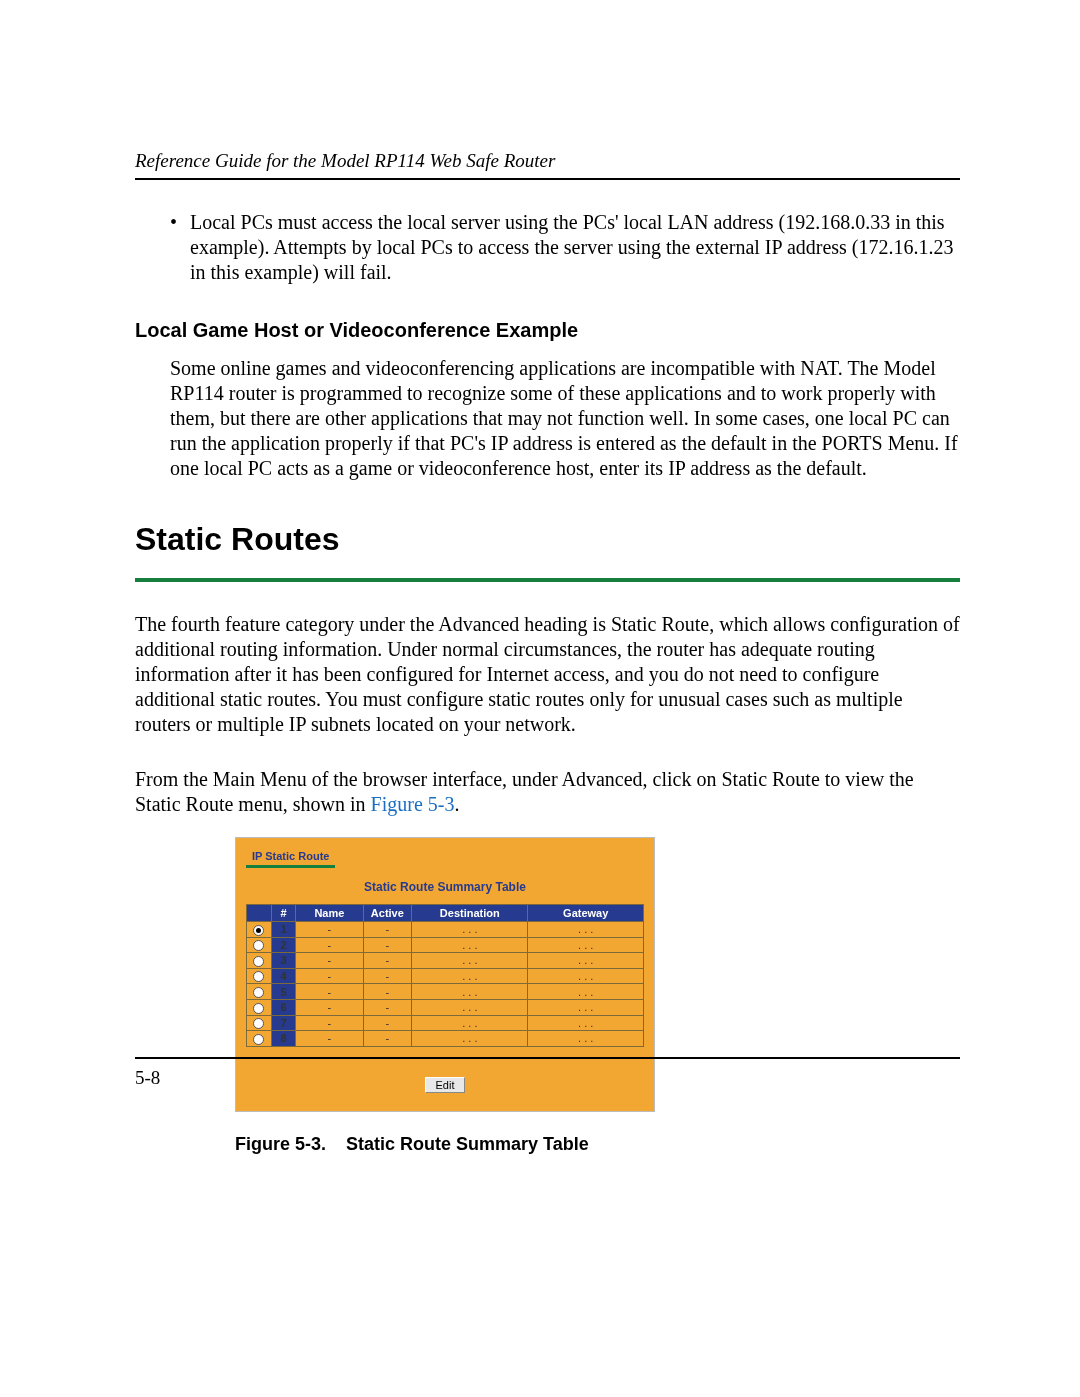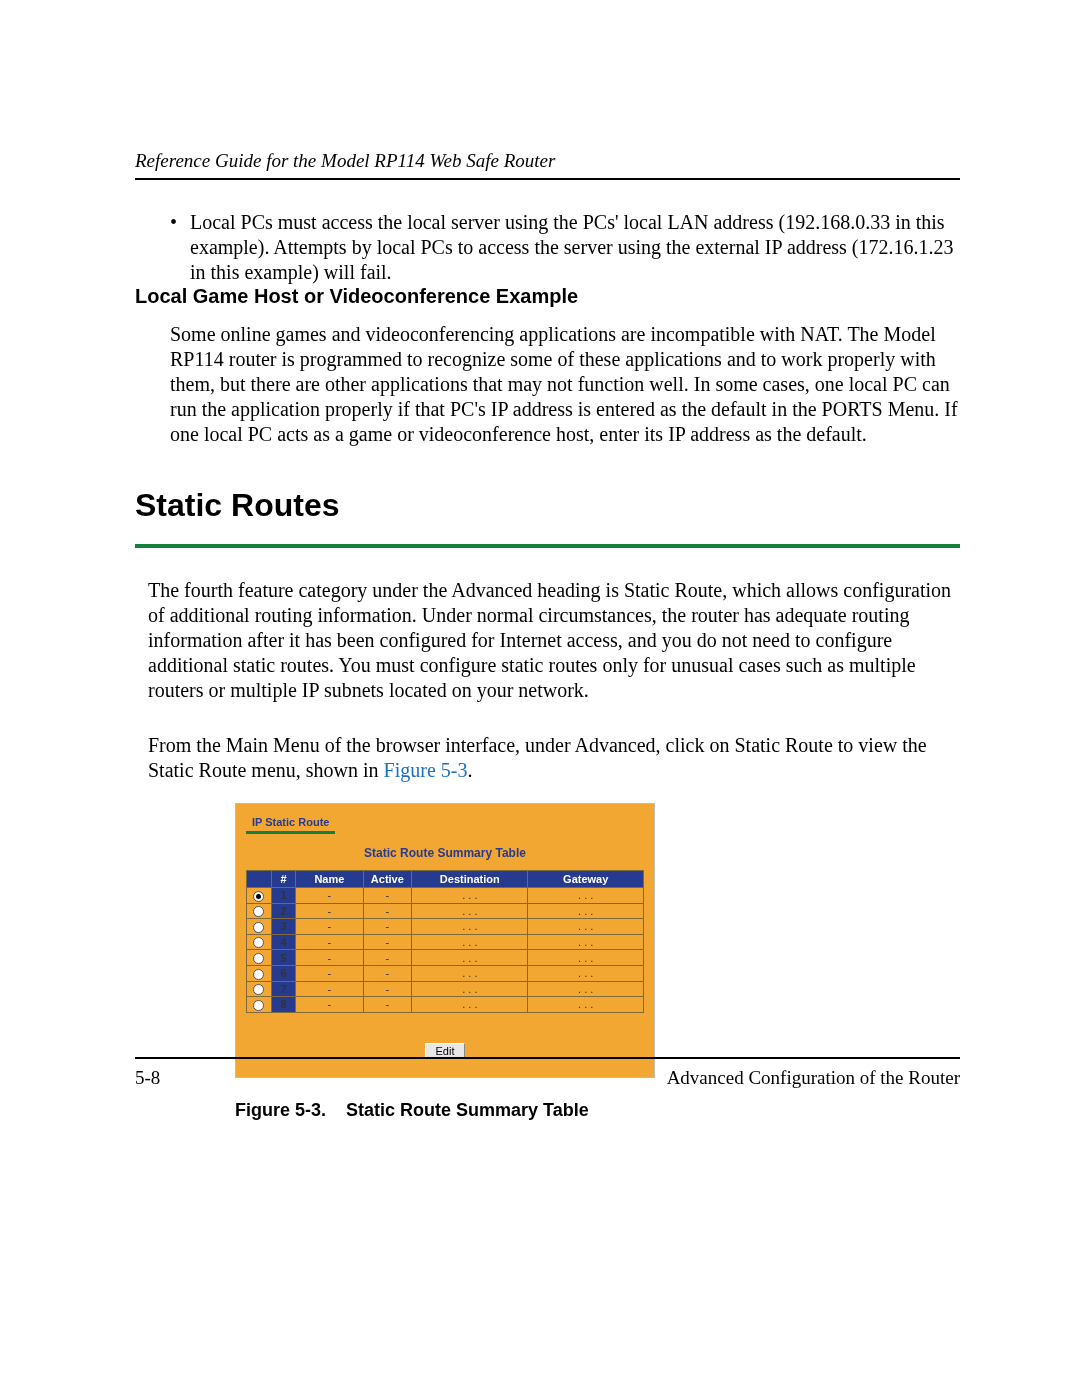--- a/index.html
+++ b/index.html
@@ -33,40 +33,40 @@
     width: 20px;
     flex: 0 0 20px;
   }
   .bullet-text {
     flex: 1;
   }
   .subhead {
     font-family: Arial, Helvetica, sans-serif;
     font-weight: bold;
     font-size: 20px;
+    margin-top: 34px;
     margin-bottom: 14px;
   }
   .para {
     font-size: 20px;
     line-height: 1.25;
     margin-left: 35px;
   }
   .h1 {
     font-family: Arial, Helvetica, sans-serif;
     font-weight: bold;
     font-size: 32px;
     margin-top: 40px;
     padding-bottom: 20px;
     border-bottom: 4px solid #15803d;
   }
   .body-para {
     font-size: 20px;
     line-height: 1.25;
     margin-top: 30px;
-    margin-left: 13px;
   }
   .figref {
     color: #1a6fc4;
   }
   
   .fig-wrap {
     margin-top: 20px;
     margin-left: 100px;
   }
   .panel {
@@ -273,16 +273,15 @@
       </div>
     </div>
 
     <div class="fig-caption">
       <span>Figure 5-3.</span>&nbsp;&nbsp;&nbsp;&nbsp;<span>Static Route Summary Table</span>
     </div>
   </div>
 
   <div class="footer">
     <span>5-8</span>
-    <span>Advanced Configuration of the Router</span>
   </div>
 
 </div>
 
 </body></html>

